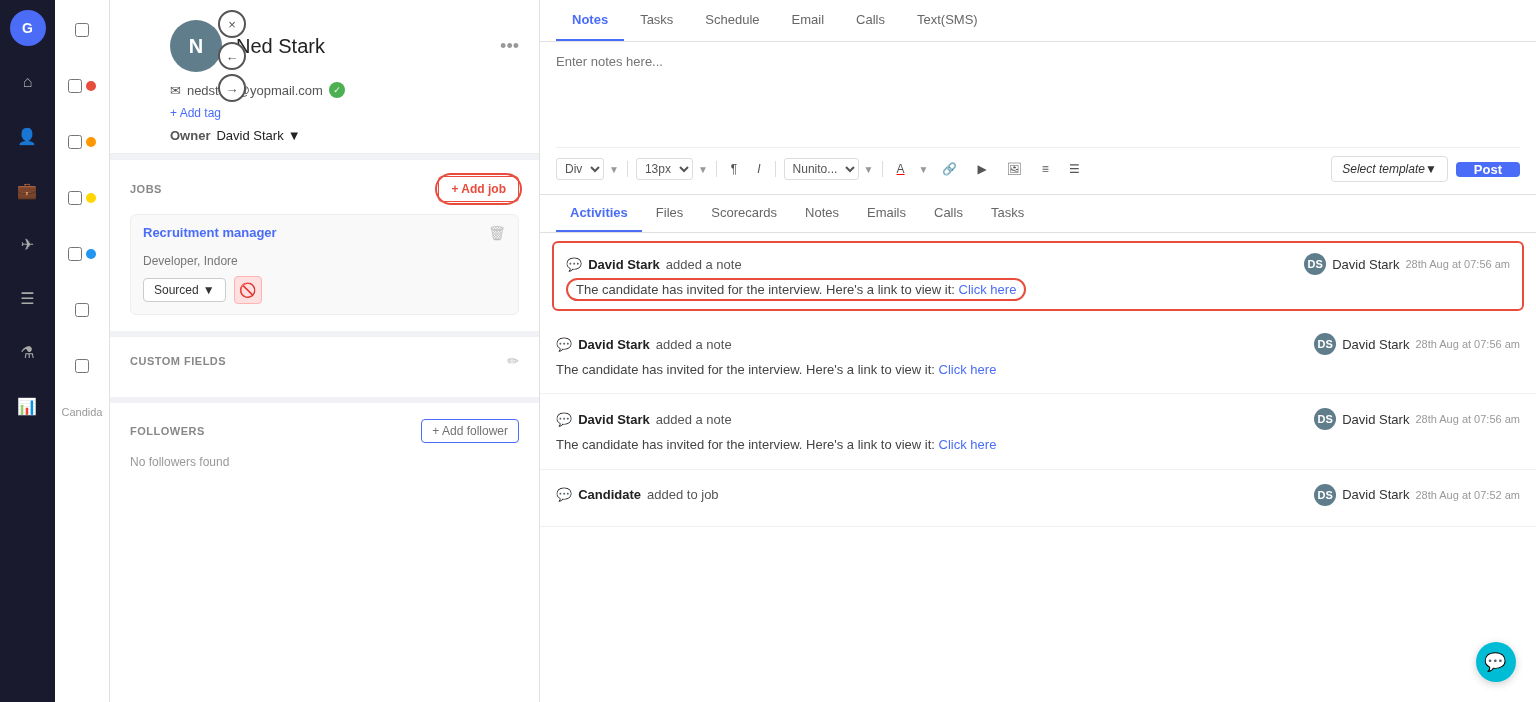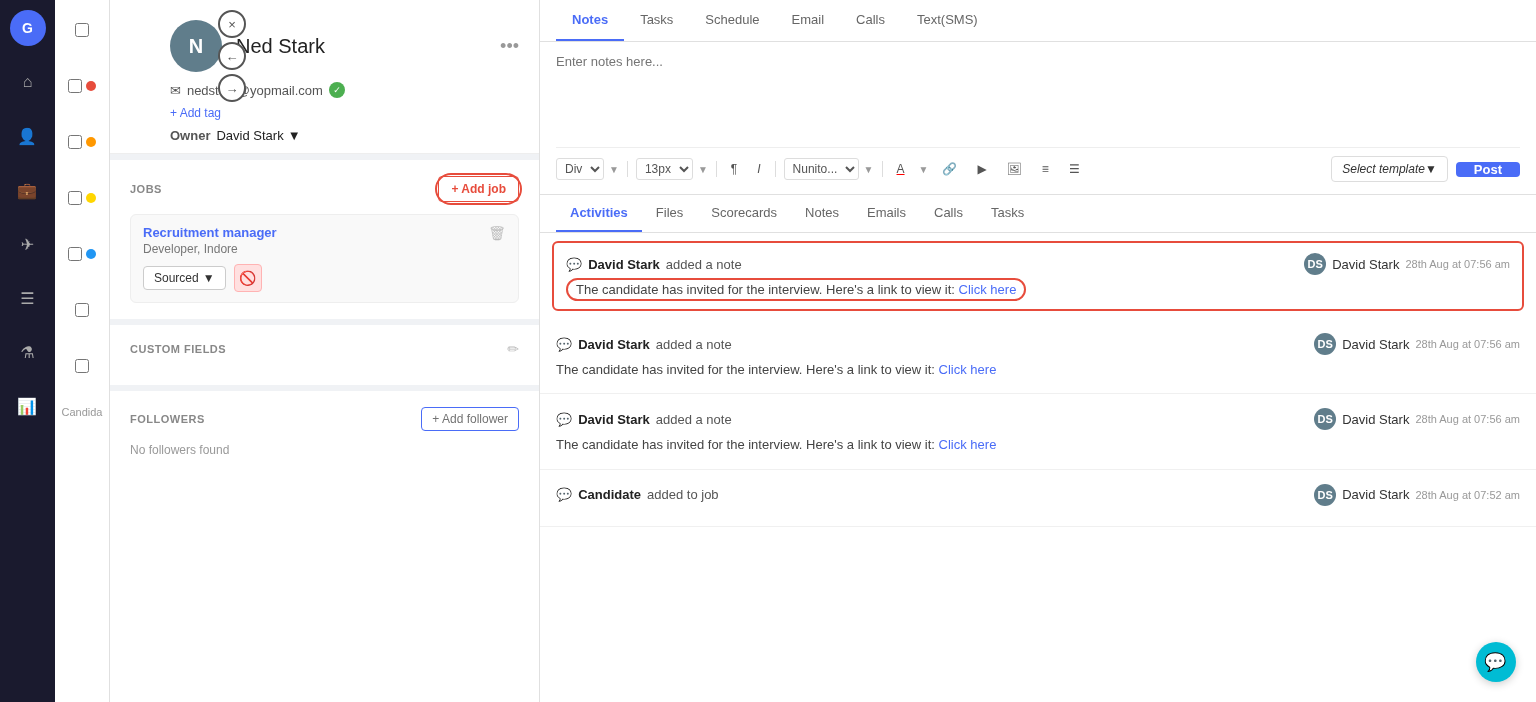--- a/index.html
+++ b/index.html
@@ -201,21 +201,21 @@
     .job-card {
       background: #f9f9f9;
       border: 1px solid #eee;
       border-radius: 6px;
       padding: 10px 12px;
     }
     .job-title {
       color: #4a6cf7;
       font-size: 13px;
       font-weight: 600;
-      margin-bottom: 2px;
+      margin-bottom: 14px;
     }
     .job-sub {
       color: #777;
       font-size: 12px;
       margin-bottom: 8px;
     }
     .job-actions {
       display: flex;
       align-items: center;
       gap: 8px;

